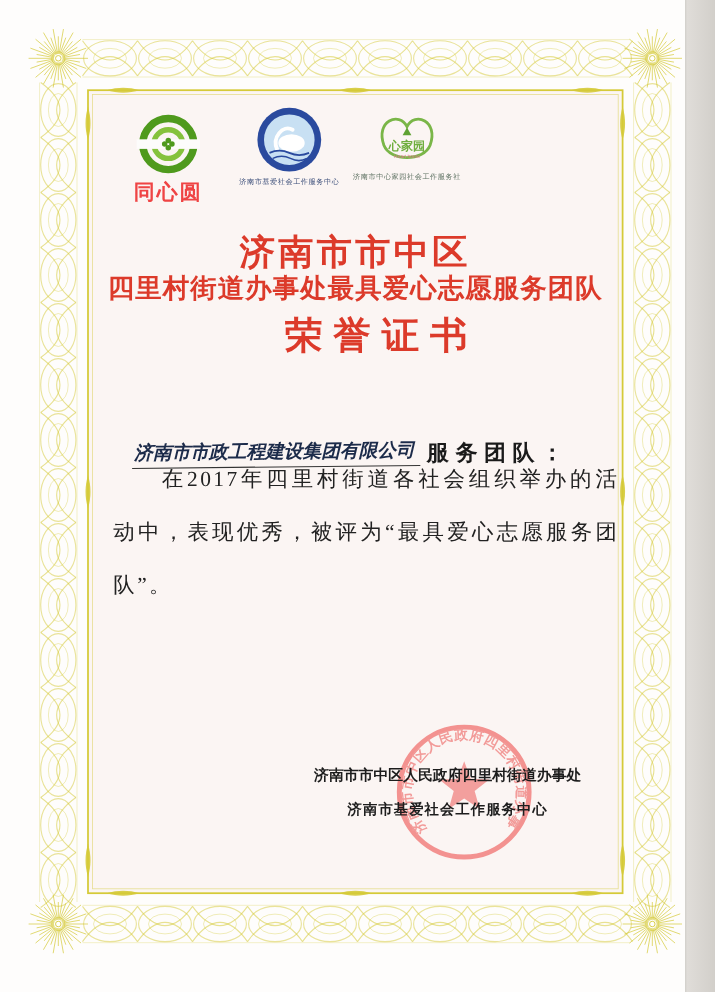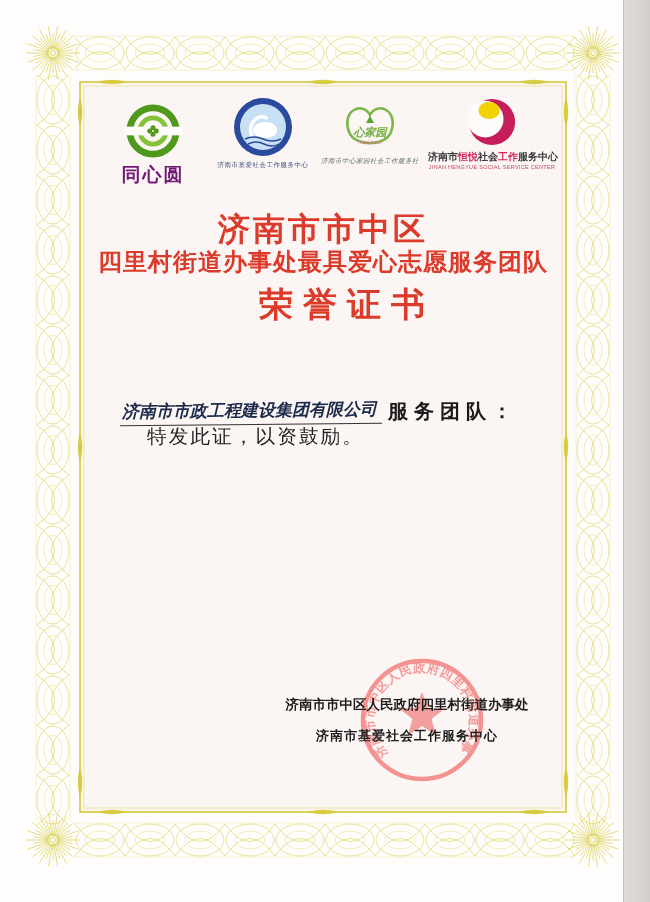--- a/index.html
+++ b/index.html
@@ -7,23 +7,23 @@
         font-family:"Liberation Serif","DejaVu Serif",serif;}
   .paper-tint{position:absolute;left:80px;top:82px;width:486px;height:730px;background:#fbf5f3;}
   .scan-edge{position:absolute;right:0;top:0;bottom:0;width:26px;
              background:linear-gradient(to right,#e0ddd9,#d2cfca);border-left:1px solid #c2bfba;}
   #border-svg{position:absolute;left:0;top:0;}
   
   .logo{position:absolute;text-align:center;}
   .logo svg{display:block;margin:0 auto;}
   .logo1{left:103px;top:102px;width:100px;}
   .logo1 .lbl{margin-top:2px;font-family:"Liberation Sans","DejaVu Sans",sans-serif;
-              font-weight:bold;font-size:19px;letter-spacing:2px;color:#701a75;}
+              font-weight:bold;font-size:19px;letter-spacing:2px;color:#ef4444;}
   .logo2{left:215px;top:96px;width:96px;}
-  .logo3{left:318px;top:98px;width:104px;font-style:italic;}
+  .logo3{left:318px;top:98px;width:104px;}
   .cap{margin-top:3px;font-size:6.5px;letter-spacing:.5px;color:#3c4f7a;
        font-family:"Liberation Sans","DejaVu Sans",sans-serif;white-space:nowrap;}
   .logo3 .cap{color:#5f7263;}
   .logo4{left:428px;top:96px;width:128px;}
   .logo4 .cap1{margin-top:2px;font-size:10px;font-weight:bold;color:#3a3a3a;white-space:nowrap;
                font-family:"Liberation Sans","DejaVu Sans",sans-serif;}
   .logo4 .cap1 .hl{color:#d4265e;}
   .logo4 .cap2{font-size:5.5px;color:#c2485e;letter-spacing:.3px;white-space:nowrap;
                font-family:"Liberation Sans","DejaVu Sans",sans-serif;}
   
@@ -460,41 +460,32 @@
   <div class="logo logo3">
     <svg width="58" height="56" viewBox="-29 -30 58 56">
       <path d="M -21,4 C -29,-18 -7,-27 0,-13 C 7,-27 29,-18 21,4 C 15,19 -15,19 -21,4 Z" fill="none" stroke="#7ab648" stroke-width="2.6"></path>
       <path d="M 0,-12 L -4,-5 L 4,-5 Z" fill="#5ea232"></path>
       <text x="0" y="8" text-anchor="middle" font-size="11" font-weight="bold" fill="#6fae3e" font-family="Liberation Sans, DejaVu Sans, sans-serif">心家园</text>
       <text x="0" y="16" text-anchor="middle" font-size="4.5" fill="#e0788f" font-family="Liberation Sans, DejaVu Sans, sans-serif">Heart home</text>
     </svg>
     <div class="cap">济南市中心家园社会工作服务社</div>
   </div>
 
-  <div class="logo logo4">
-    <svg width="52" height="52" viewBox="-27 -27 54 54">
-      <circle r="24" fill="#c51e5a"></circle>
-      <circle cx="-7" cy="-3" r="19" fill="#fdfcfa"></circle>
-      <ellipse cx="-3" cy="-12" rx="11" ry="9" fill="#f2d200"></ellipse>
-    </svg>
-    <div class="cap1"><span>济南市</span><span class="hl">恒悦</span><span>社会</span><span class="hl">工作</span><span>服务中心</span></div>
-    <div class="cap2">JINAN HENGYUE SOCIAL SERVICE CENTER</div>
-  </div>
 
   <div class="titles t1">济南市市中区</div>
   <div class="titles t2">四里村街道办事处最具爱心志愿服务团队</div>
   <div class="titles t3">荣誉证书</div>
 
   <div class="recipient">
     <span class="hand">济南市市政工程建设集团有限公司</span>
     <span class="suffix">服务团队：</span>
   </div>
 
   <div class="body-text">
-    <p>特发此证，以资鼓励。</p>
+    <p>在2017年四里村街道各社会组织举办的活动中，表现优秀，被评为“最具爱心志愿服务团队”。</p>
   </div>
 
   <svg class="seal" width="140" height="140" viewBox="-70 -70 140 140">
     <circle r="59" fill="none" stroke="#f2817f" stroke-width="4.5"></circle>
     <polygon points="0,-24 -5.9,-8.1 -22.8,-7.4 -9.5,3.1 -14.1,19.4 0,10 14.1,19.4 9.5,3.1 22.8,-7.4 5.9,-8.1" fill="#f2918f" transform="translate(0,-4)"></polygon>
     <defs>
         <path id="sealArc" d="M -34,34 A 48,48 0 1 1 34,34" fill="none"></path>
       </defs>
     <text font-size="12.5" font-weight="bold" fill="#f18c8a" letter-spacing="0.5" font-family="Liberation Serif, DejaVu Serif, serif">
       <textPath href="#sealArc">济南市市中区人民政府四里村街道办事处</textPath>

